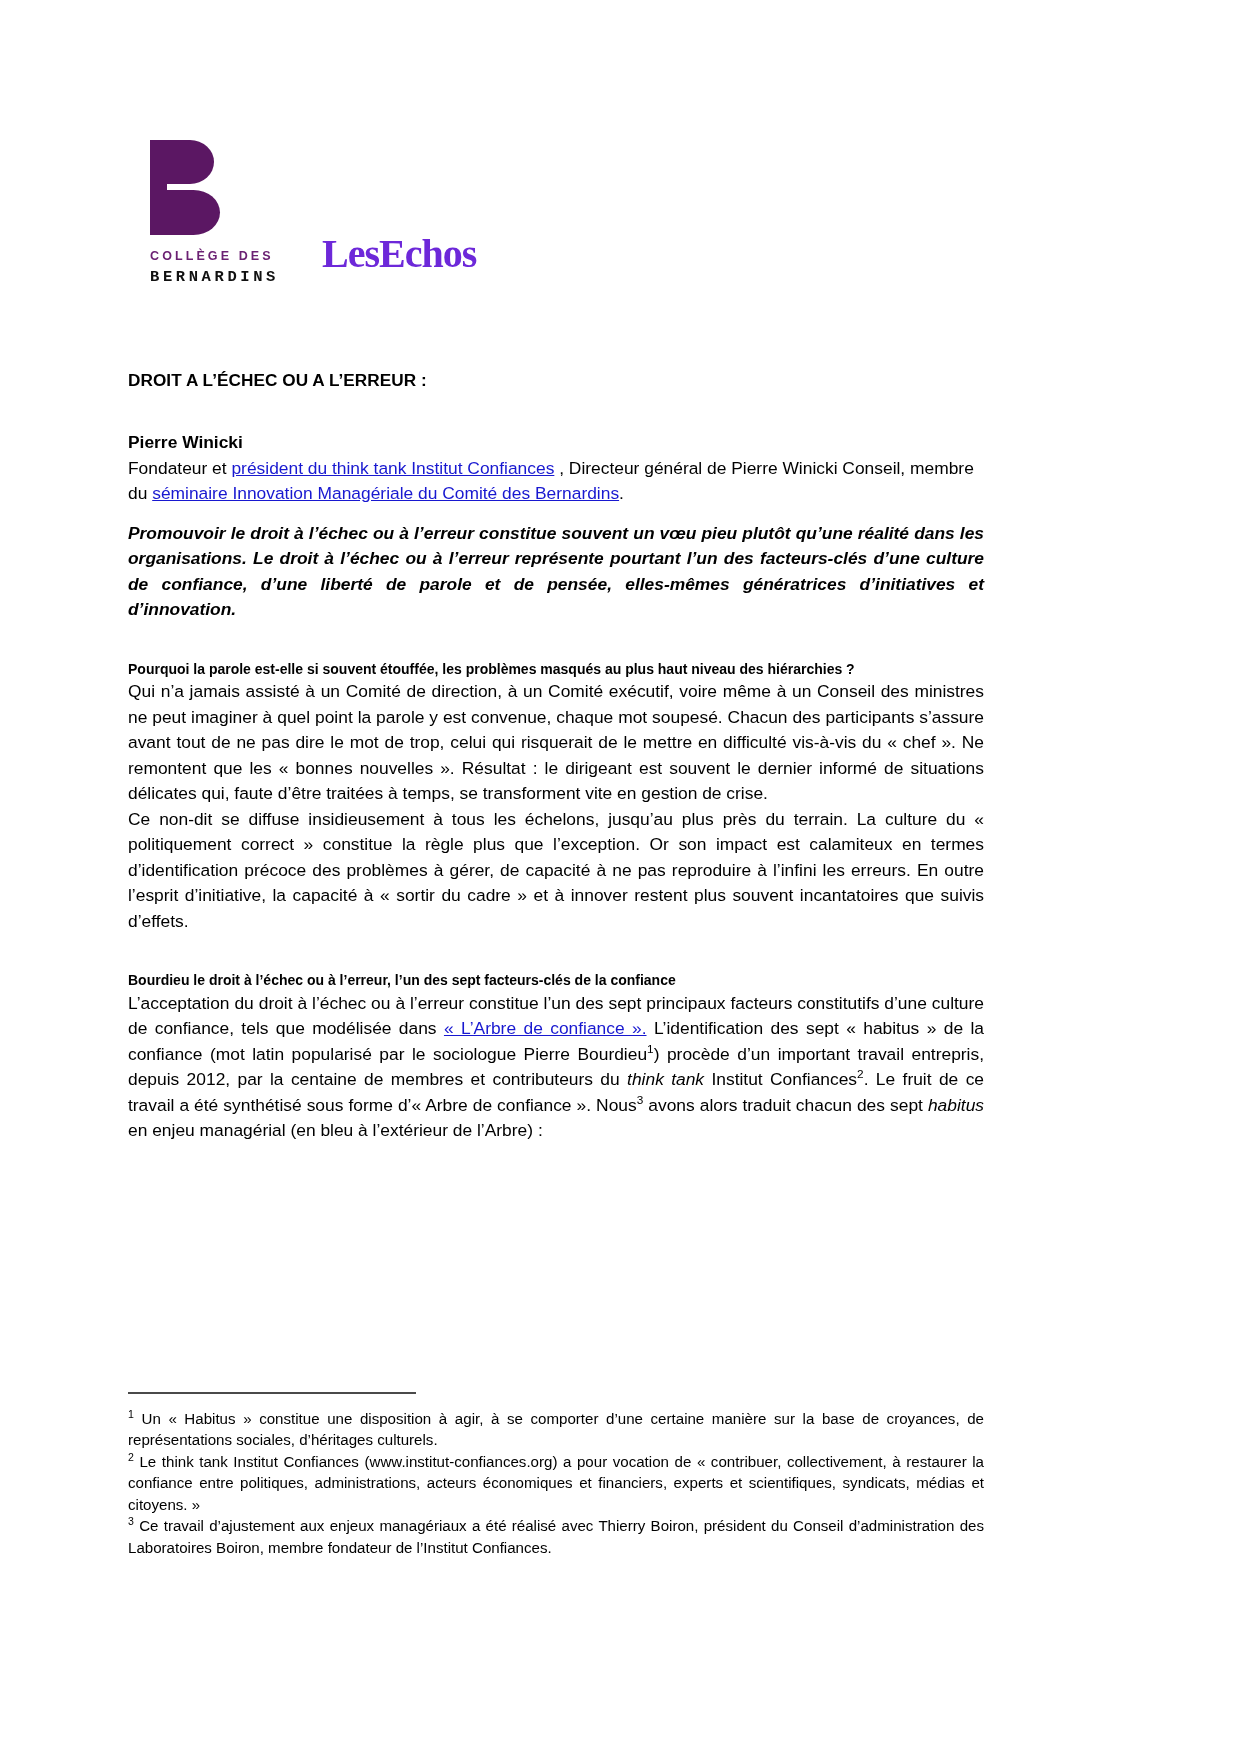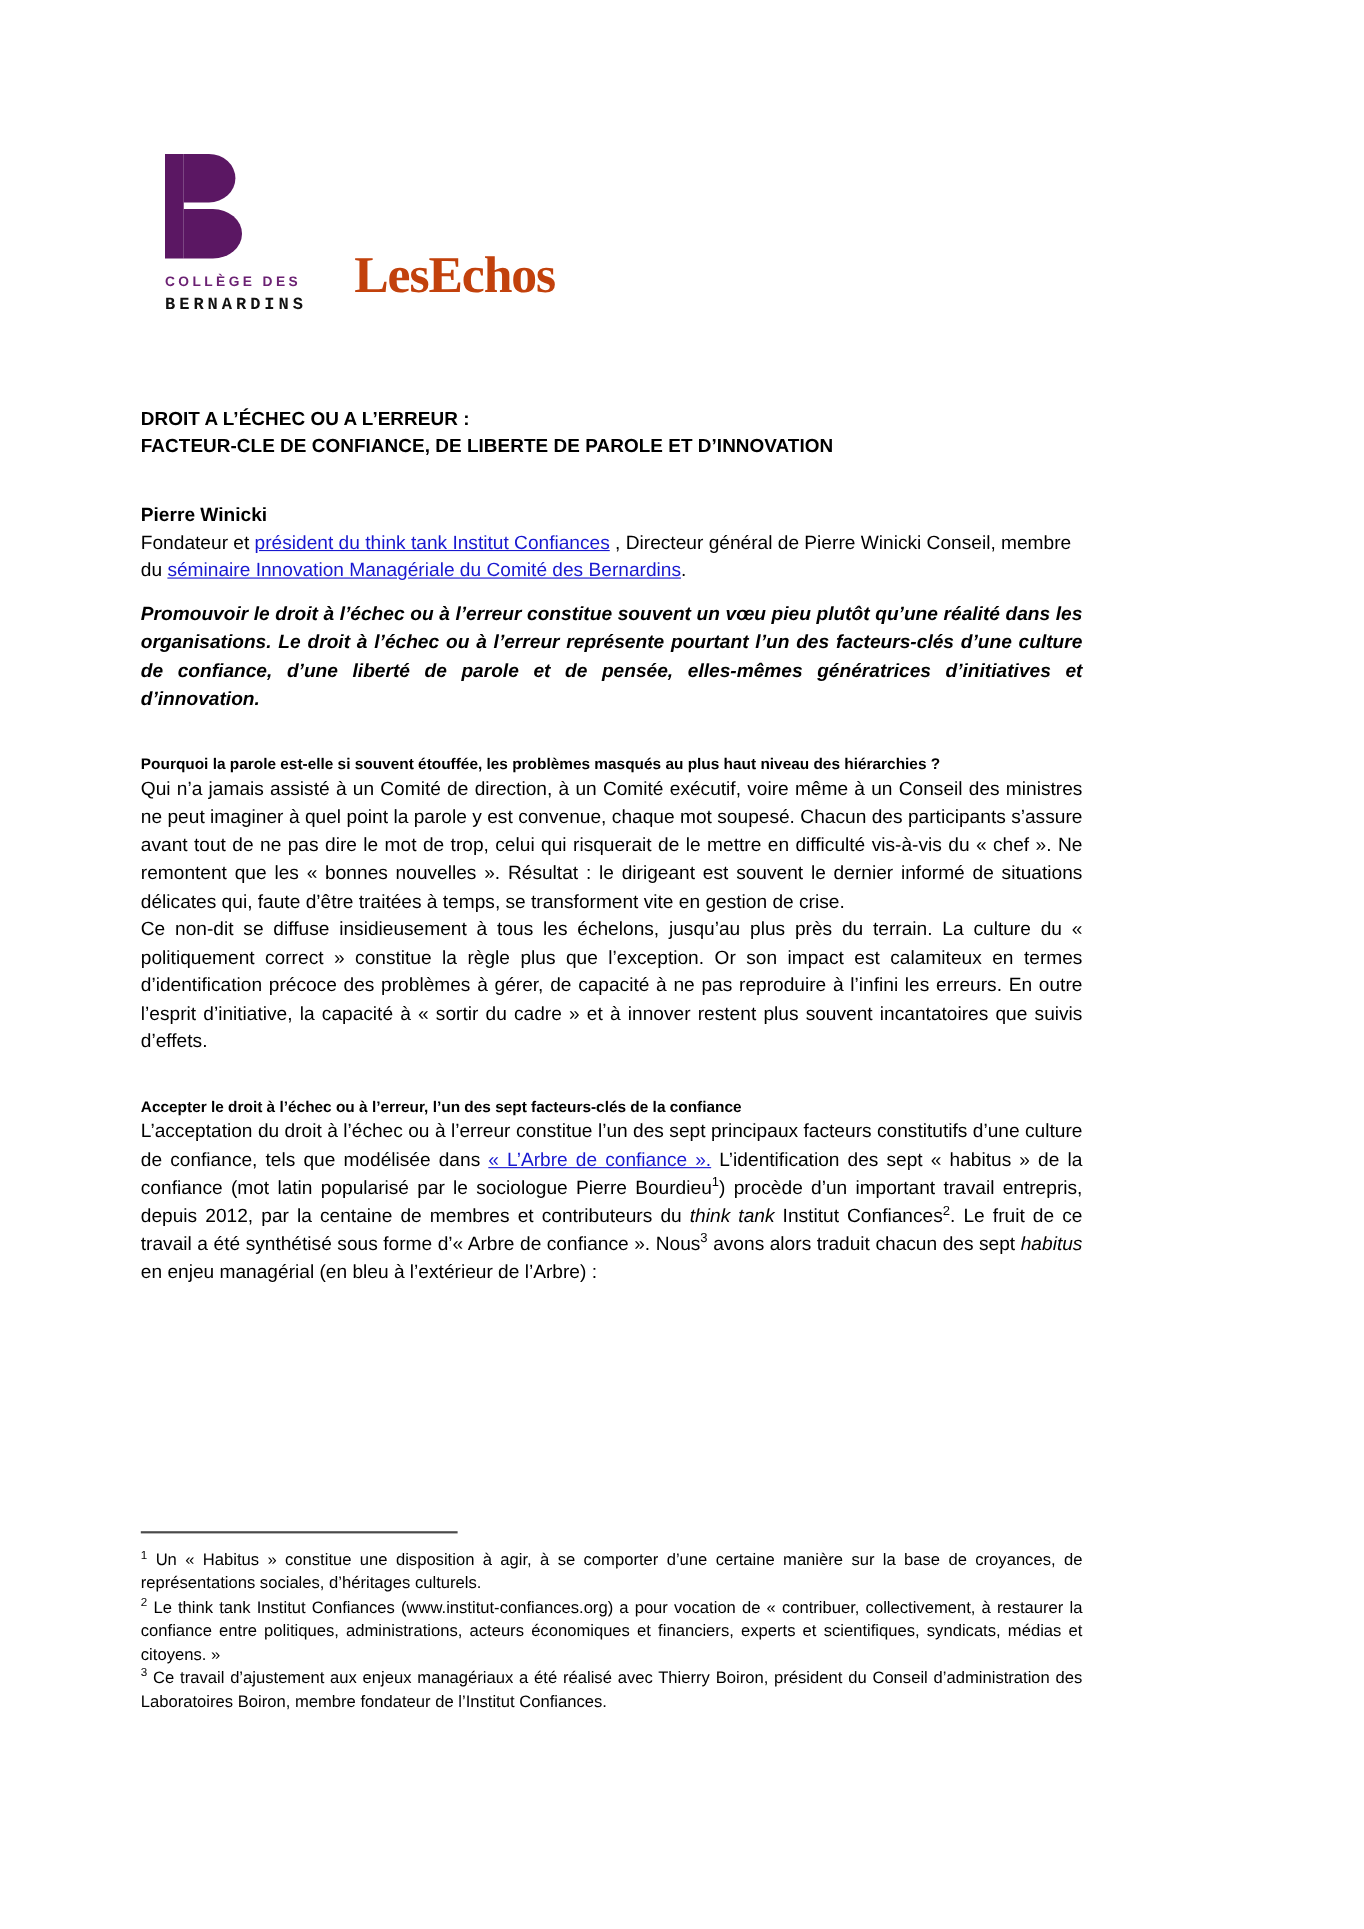--- a/index.html
+++ b/index.html
@@ -79,23 +79,23 @@
     font-size: 15.5px;
     font-weight: bold;
     letter-spacing: 3.6px;
     color: #111111;
     margin-left: 22px;
     line-height: 1.45;
   }
   .lesechos-logo {
     font-family: "Liberation Serif", serif;
     font-weight: bold;
-    font-size: 47px;
+    font-size: 40px;
     letter-spacing: -1px;
-    color: #c2410c;
+    color: #6d28d9;
     line-height: 1;
     padding-bottom: 14px;
   }
 
   
   .doc {
     position: absolute;
     left: 128px;
     top: 368px;
     width: 856px;
@@ -189,36 +189,35 @@
       <div class="bern-line2">BERNARDINS</div>
     </div>
 
     <div class="lesechos-logo">LesEchos</div>
   </div>
 
   <div class="doc">
 
     <div class="doc-title">
       <div>DROIT A L’ÉCHEC OU A L’ERREUR :</div>
-      <div>FACTEUR-CLE DE CONFIANCE, DE LIBERTE DE PAROLE ET D’INNOVATION</div>
     </div>
 
     <div class="byline-name">Pierre Winicki</div>
 
     <div class="byline-body">
       <span>Fondateur et </span><a class="link" href="#">président du think tank Institut Confiances</a><span> , Directeur général de Pierre Winicki Conseil, membre du </span><a class="link" href="#">séminaire Innovation Managériale du Comité des Bernardins</a><span>.</span>
     </div>
 
     <div class="lede">Promouvoir le droit à l’échec ou à l’erreur constitue souvent un vœu pieu plutôt qu’une réalité dans les organisations. Le droit à l’échec ou à l’erreur représente pourtant l’un des facteurs-clés d’une culture de confiance, d’une liberté de parole et de pensée, elles-mêmes génératrices d’initiatives et d’innovation.</div>
 
     <div class="sec-head">Pourquoi la parole est-elle si souvent étouffée, les problèmes masqués au plus haut niveau des hiérarchies ?</div>
     <div class="para">Qui n’a jamais assisté à un Comité de direction, à un Comité exécutif, voire même à un Conseil des ministres ne peut imaginer à quel point la parole y est convenue, chaque mot soupesé. Chacun des participants s’assure avant tout de ne pas dire le mot de trop, celui qui risquerait de le mettre en difficulté vis-à-vis du « chef ». Ne remontent que les « bonnes nouvelles ». Résultat : le dirigeant est souvent le dernier informé de situations délicates qui, faute d’être traitées à temps, se transforment vite en gestion de crise.</div>
     <div class="para para-tight">Ce non-dit se diffuse insidieusement à tous les échelons, jusqu’au plus près du terrain. La culture du « politiquement correct » constitue la règle plus que l’exception. Or son impact est calamiteux en termes d’identification précoce des problèmes à gérer, de capacité à ne pas reproduire à l’infini les erreurs. En outre l’esprit d’initiative, la capacité à « sortir du cadre » et à innover restent plus souvent incantatoires que suivis d’effets.</div>
 
-    <div class="sec-head">Accepter le droit à l’échec ou à l’erreur, l’un des sept facteurs-clés de la confiance</div>
+    <div class="sec-head">Bourdieu le droit à l’échec ou à l’erreur, l’un des sept facteurs-clés de la confiance</div>
     <div class="para"><span>L’acceptation du droit à l’échec ou à l’erreur constitue l’un des sept principaux facteurs constitutifs d’une culture de confiance, tels que modélisée dans </span><a class="link" href="#">« L’Arbre de confiance ».</a><span> L’identification des sept « habitus » de la confiance (mot latin popularisé par le sociologue Pierre Bourdieu</span><sup>1</sup><span>) procède d’un important travail entrepris, depuis 2012, par la centaine de membres et contributeurs du </span><em>think tank</em><span> Institut Confiances</span><sup>2</sup><span>. Le fruit de ce travail a été synthétisé sous forme d’« Arbre de confiance ». Nous</span><sup>3</sup><span> avons alors traduit chacun des sept </span><em>habitus</em><span> en enjeu managérial (en bleu à l’extérieur de l’Arbre) :</span></div>
   </div>
 
   <div class="footnotes">
     <div class="fn-rule"></div>
 
     <div class="fn"><sup>1</sup>
       <span>Un « Habitus » constitue une disposition à agir, à se comporter d’une certaine manière sur la base de croyances, de représentations sociales, d’héritages culturels.</span></div>
 
     <div class="fn"><sup>2</sup>

